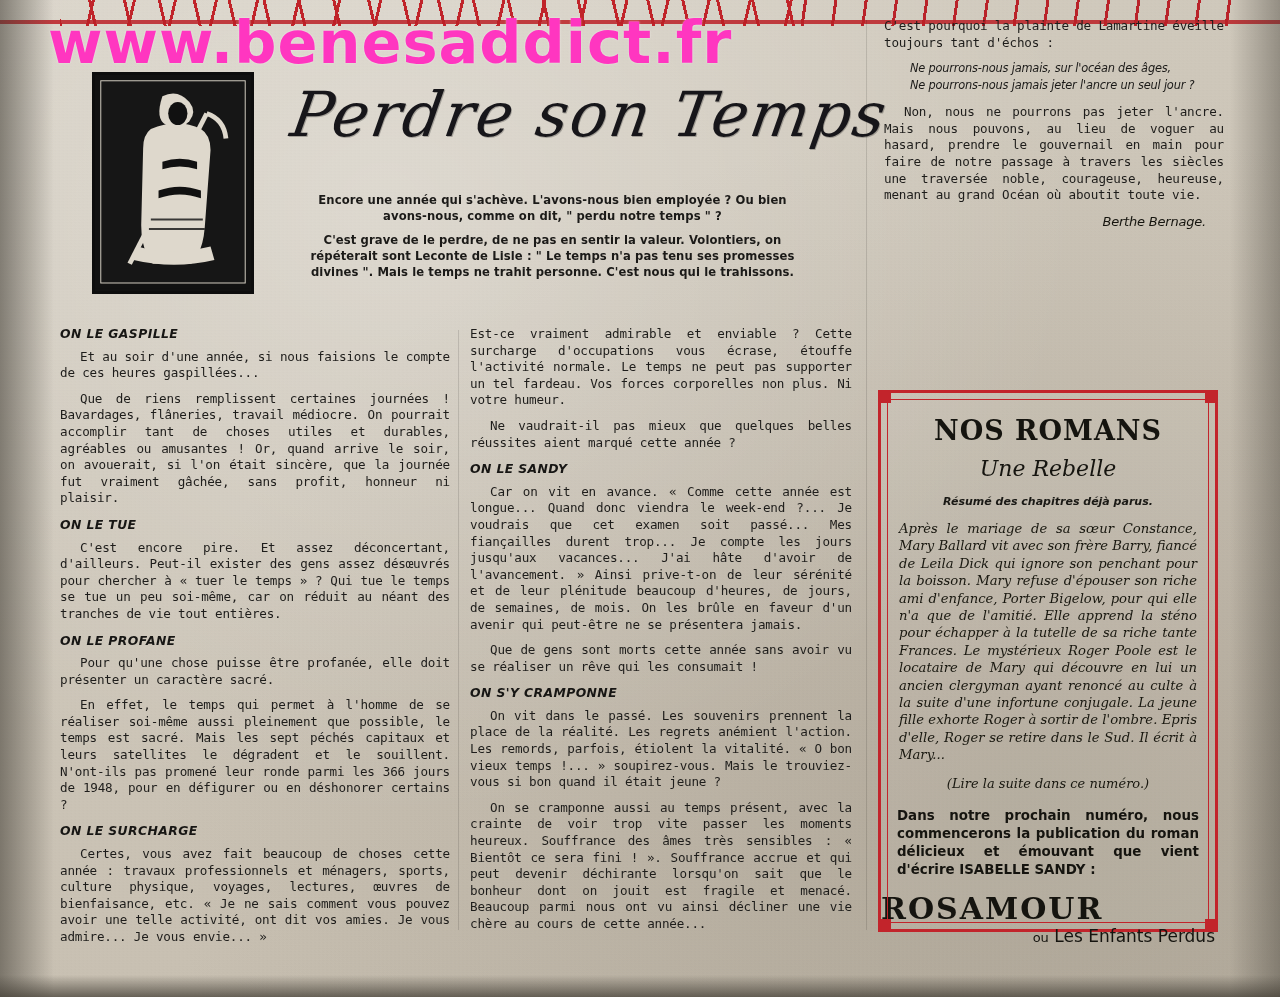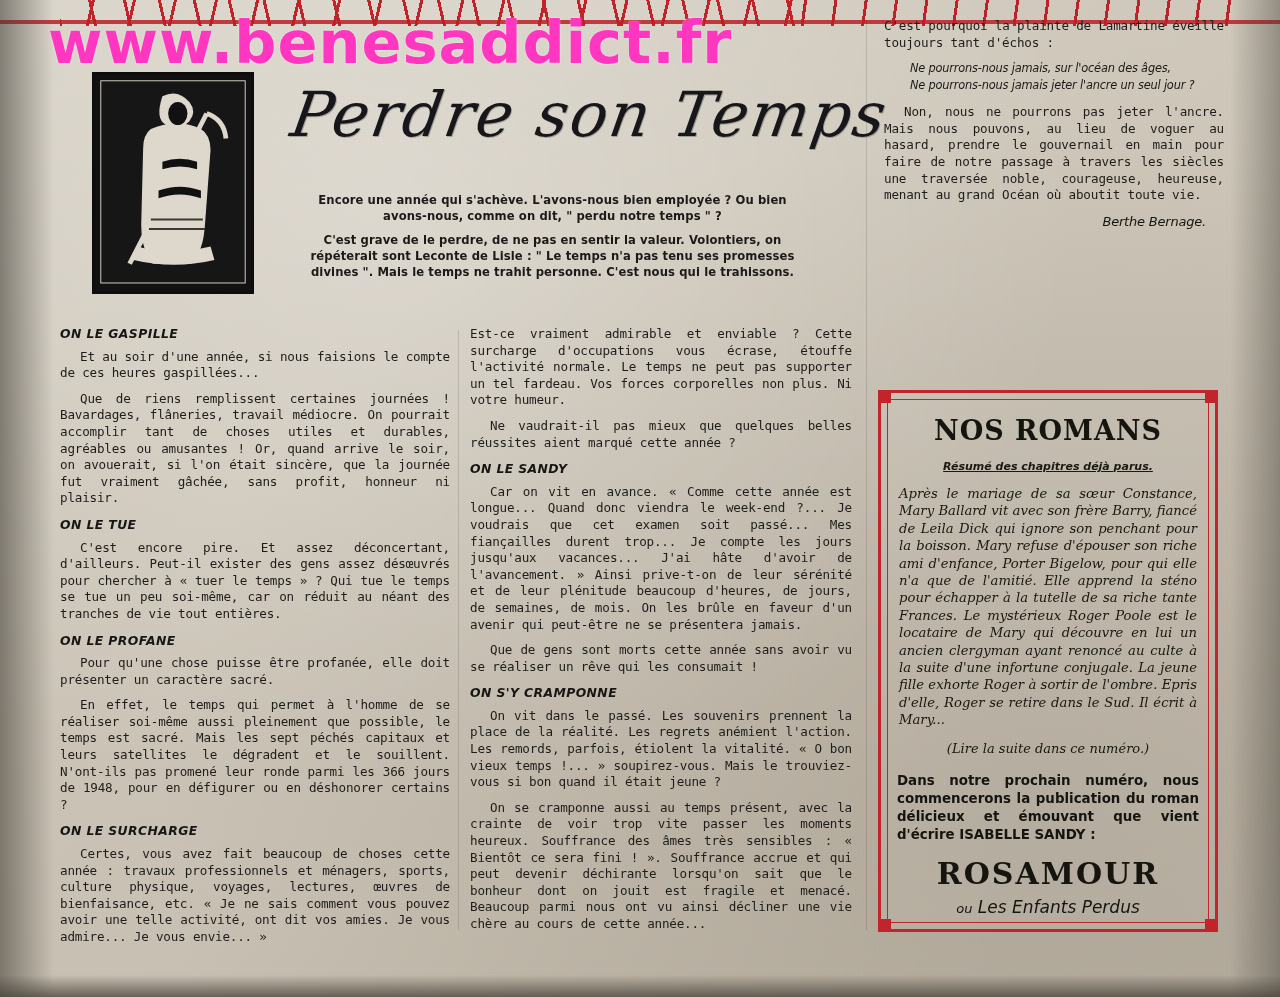--- a/index.html
+++ b/index.html
@@ -196,21 +196,20 @@
     color: #15140f;
   }
   .ad-resume {
     text-align: center;
     font-family: "DejaVu Sans", sans-serif;
     font-style: italic;
     font-weight: bold;
     font-size: 11px;
     margin-top: 14px;
     color: #1a1915;
-    text-decoration: underline;
   }
   .ad-body {
     margin: 12px 18px 0 18px;
     font-family: "DejaVu Serif", serif;
     font-style: italic;
     font-size: 13.2px;
     line-height: 17.4px;
     text-align: justify;
     color: #18170f;
   }
@@ -225,35 +224,33 @@
   .ad-next {
     margin: 16px 16px 0 16px;
     font-family: "DejaVu Sans", sans-serif;
     font-weight: bold;
     font-size: 13.4px;
     line-height: 18px;
     text-align: justify;
     color: #15140f;
   }
   .ad-bigtitle {
-    text-align: center;
     font-family: "DejaVu Serif", serif;
     font-weight: bold;
     font-size: 30px;
     letter-spacing: 2px;
     margin-top: 12px;
     color: #15140f;
   }
   .ad-bigsub {
-    text-align: center;
+    text-align: right;
     font-family: "DejaVu Sans", sans-serif;
     font-size: 17px;
-    margin-top: 6px;
-    color: #15140f;
-    font-style: italic;
+    margin-top: 0;
+    color: #15140f;
   }
   .ad-bigsub .small { font-size: 13px; }
   
   .bottom-edge {
     position: absolute;
     left: 0; bottom: 0; width: 1280px; height: 22px;
     background: linear-gradient(180deg, rgba(90,84,74,0) 0%, rgba(70,65,56,0.75) 100%);
   }
   .edge-left {
     position:absolute; left:0; top:0; width:54px; height:997px;
@@ -360,20 +357,21 @@
   <div class="col-divider" style="left:866px; top:20px; height:910px;"></div>
 
   <div class="adbox">
     <div class="inner"></div>
     <div class="corner c-tl"></div>
     <div class="corner c-tr"></div>
     <div class="corner c-bl"></div>
     <div class="corner c-br"></div>
 
     <div class="ad-title">NOS ROMANS</div>
+    <div class="ad-sub">Une Rebelle</div>
     <div class="ad-resume">Résumé des chapitres déjà parus.</div>
     <div class="ad-body">Après le mariage de sa sœur Constance, Mary Ballard vit avec son frère Barry, fiancé de Leila Dick qui ignore son penchant pour la boisson. Mary refuse d'épouser son riche ami d'enfance, Porter Bigelow, pour qui elle n'a que de l'amitié. Elle apprend la sténo pour échapper à la tutelle de sa riche tante Frances. Le mystérieux Roger Poole est le locataire de Mary qui découvre en lui un ancien clergyman ayant renoncé au culte à la suite d'une infortune conjugale. La jeune fille exhorte Roger à sortir de l'ombre. Epris d'elle, Roger se retire dans le Sud. Il écrit à Mary...</div>
     <div class="ad-note">(Lire la suite dans ce numéro.)</div>
     <div class="ad-next">Dans notre prochain numéro, nous commencerons la publication du roman délicieux et émouvant que vient d'écrire ISABELLE SANDY :</div>
     <div class="ad-bigtitle">ROSAMOUR</div>
     <div class="ad-bigsub">
       <span class="small">ou</span>
       <span>Les Enfants Perdus</span>
     </div>
   </div>

